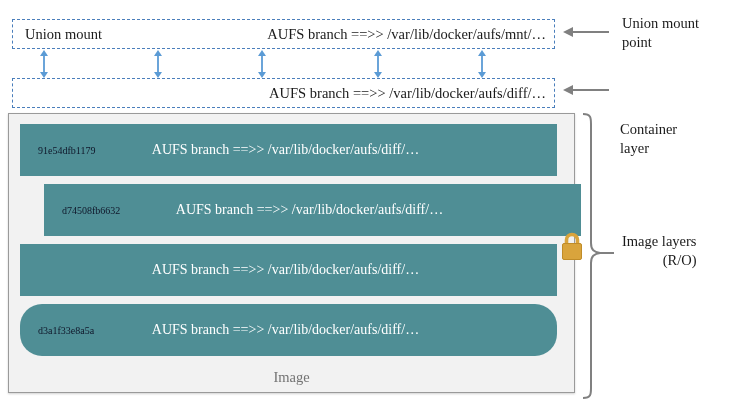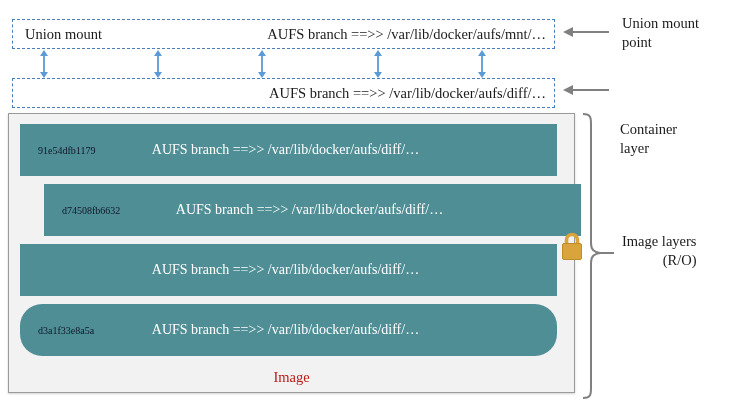--- a/index.html
+++ b/index.html
@@ -109,21 +109,21 @@
     white-space: nowrap;
   }
 
   #image-caption {
     position: absolute;
     left: 0;
     right: 0;
     bottom: 6px;
     text-align: center;
     font-size: 14.5px;
-    color: #b91c1c;
+    color: #737373;
   }
 
   
   #lock-icon {
     position: absolute;
     left: 558px;
     top: 229px;
     width: 28px;
     height: 34px;
   }

